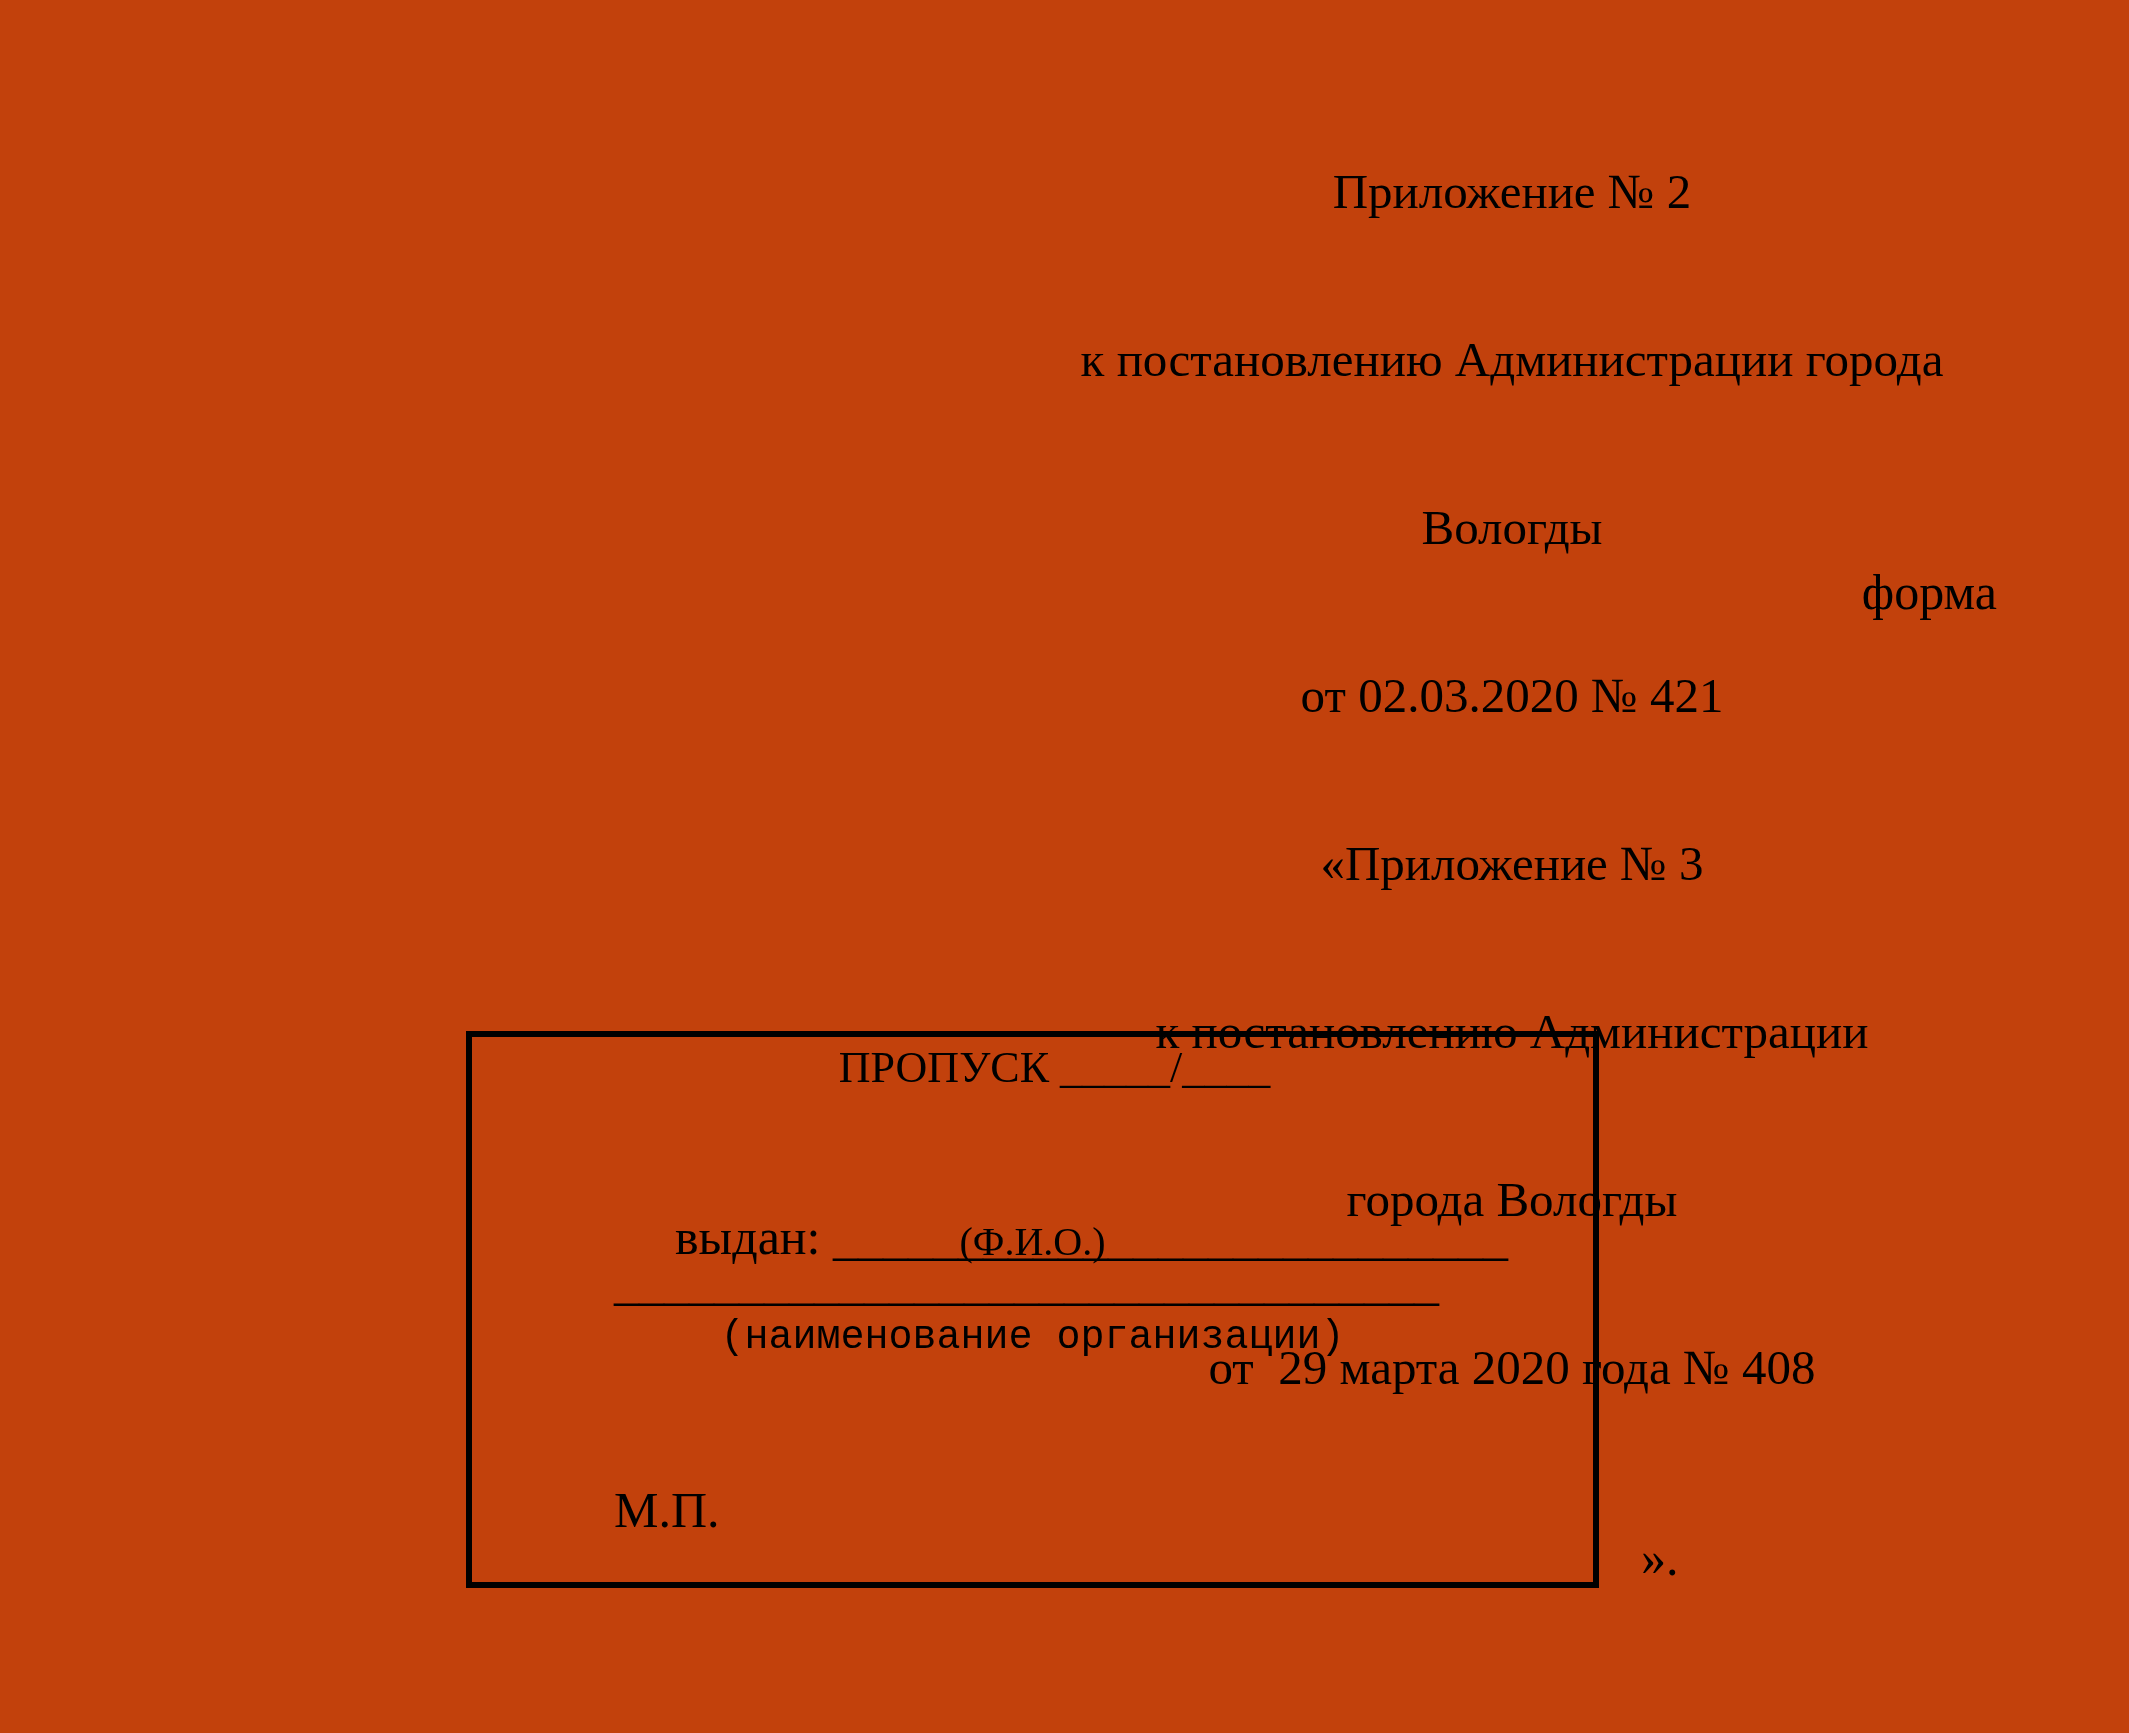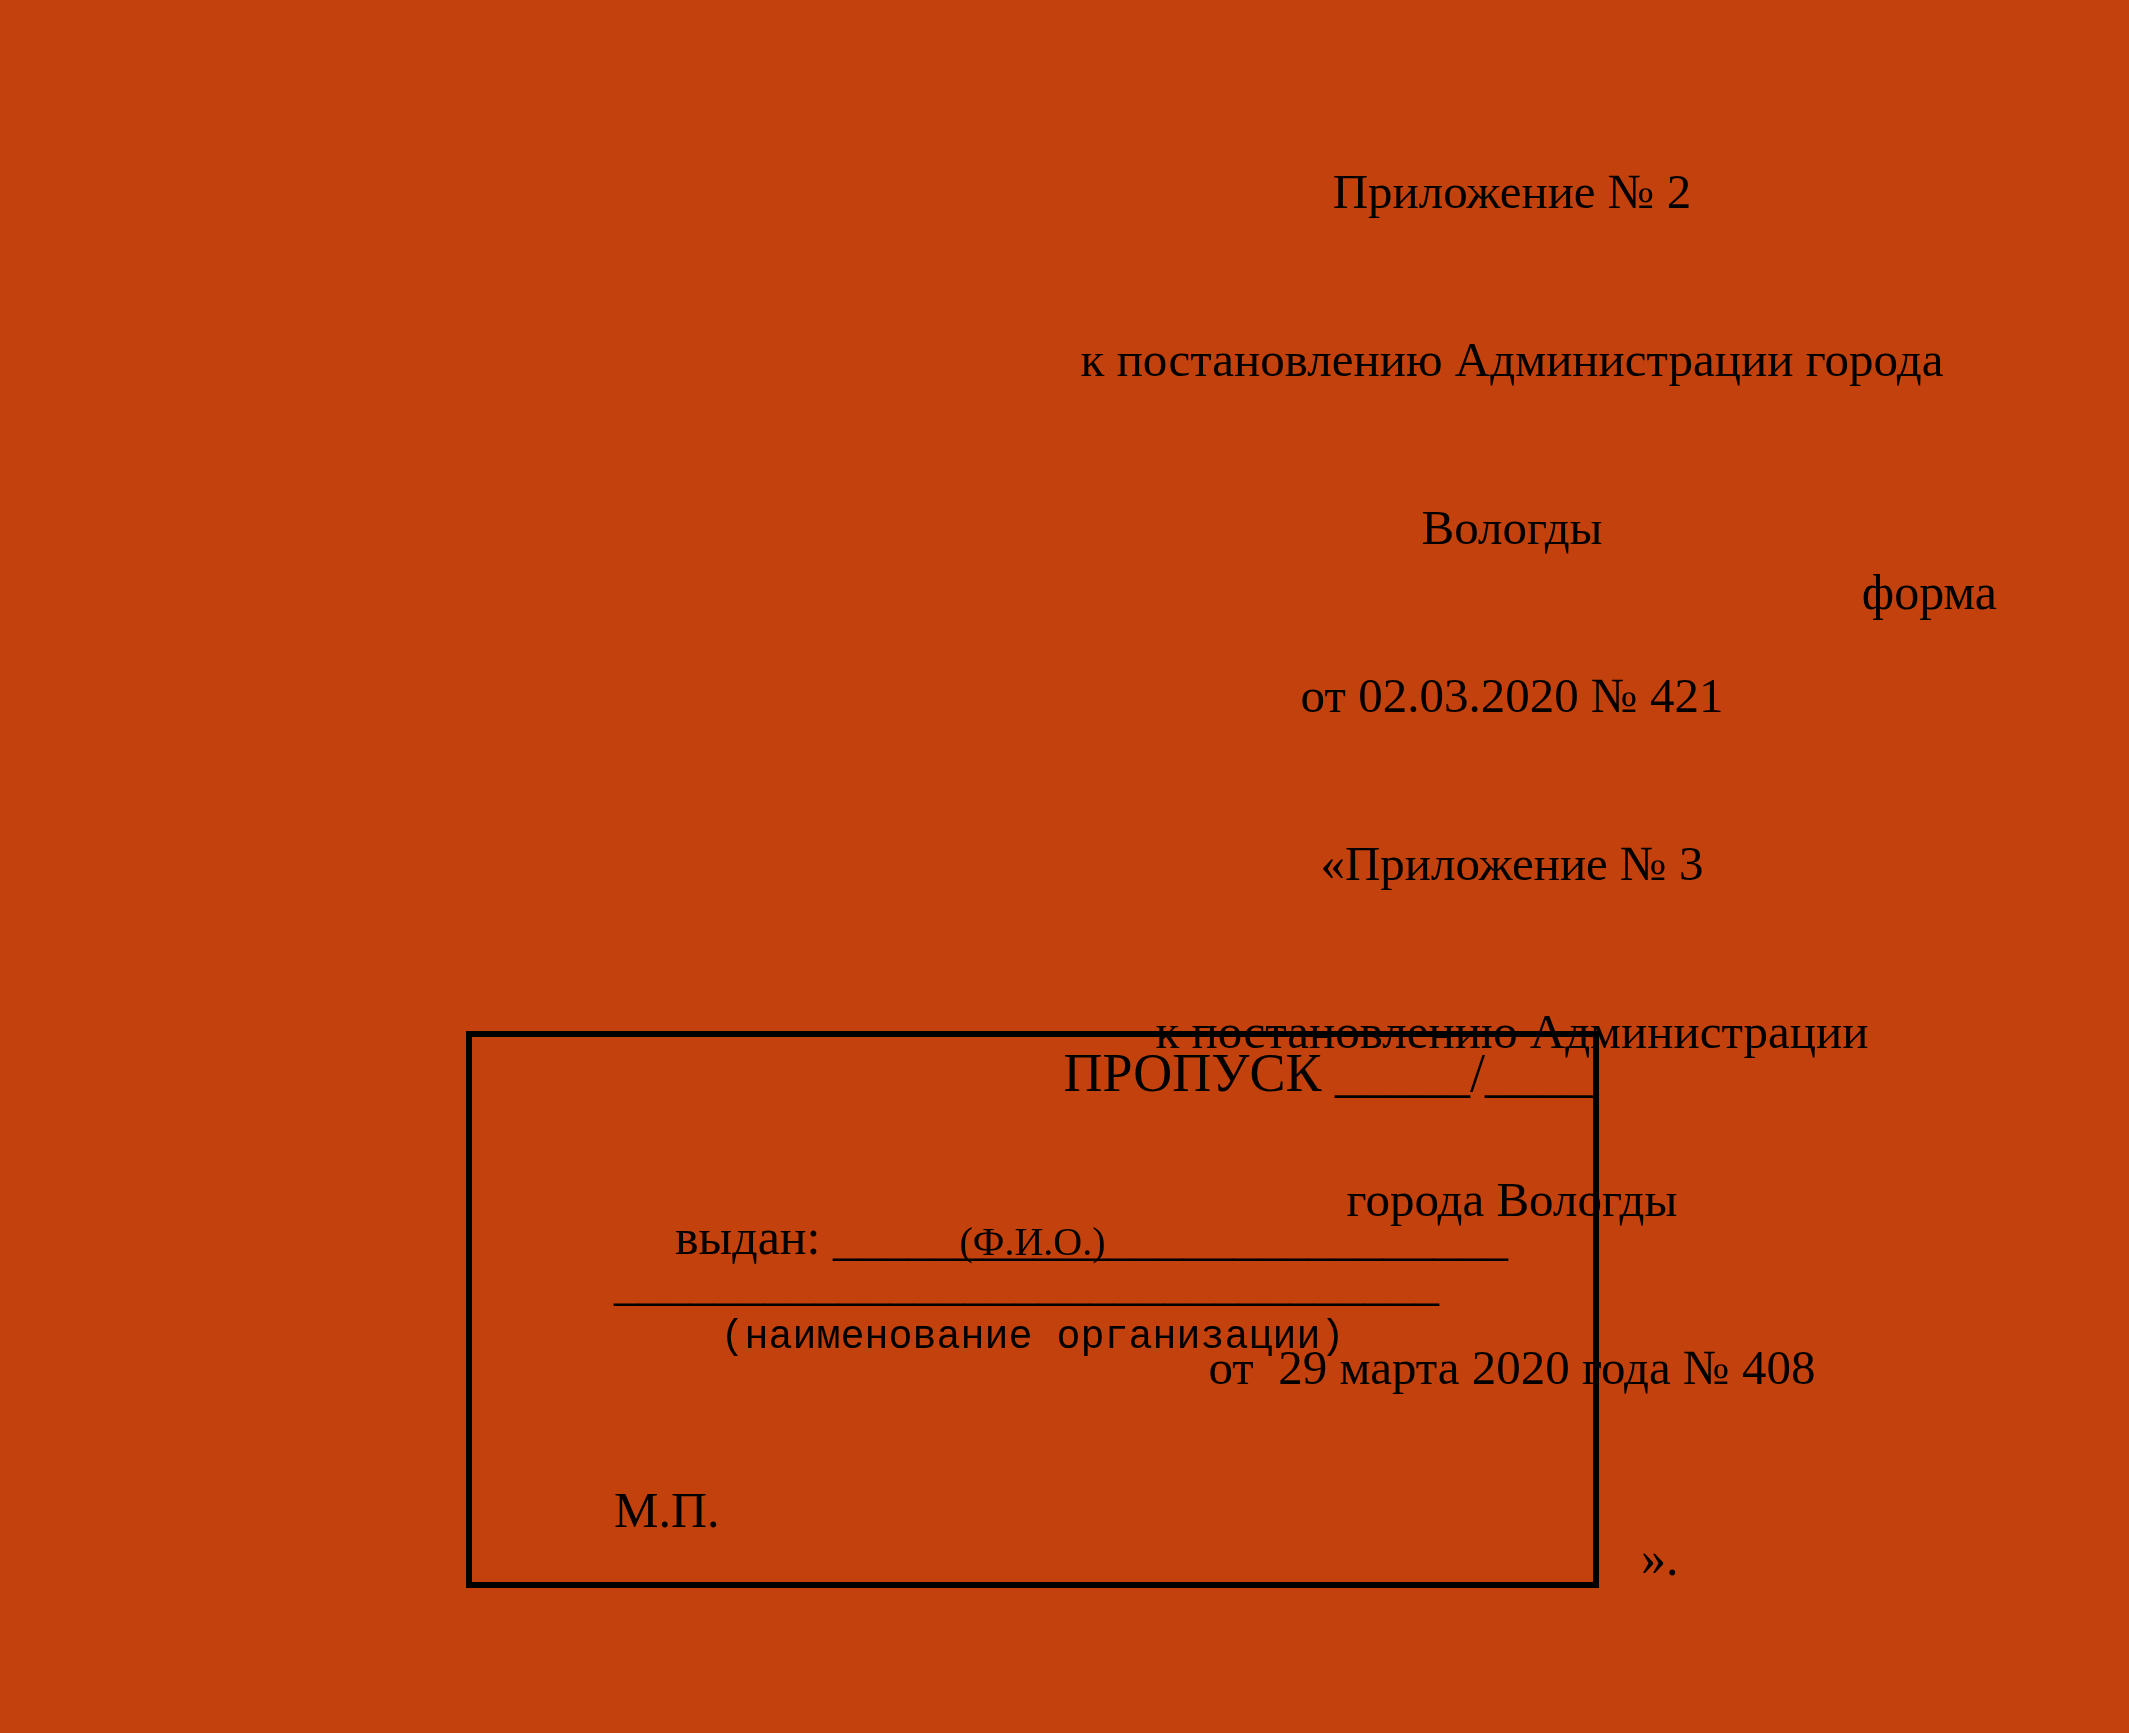--- a/index.html
+++ b/index.html
@@ -46,22 +46,22 @@
     width: 1133px;
     height: 557px;
     border: 6px solid #000000;
     box-sizing: border-box;
   }
   .pass-title {
     position: absolute;
     top: 8.7px;
     left: 0;
     right: 0;
-    text-align: right;
-    font-size: 54px;
+    text-align: center;
+    font-size: 44px;
     line-height: 1;
     white-space: pre;
     padding-left: 44px;
   }
   .issued-row {
     position: absolute;
     top: 125px;
     left: 128px;
     font-size: 50px;
     line-height: 1;

